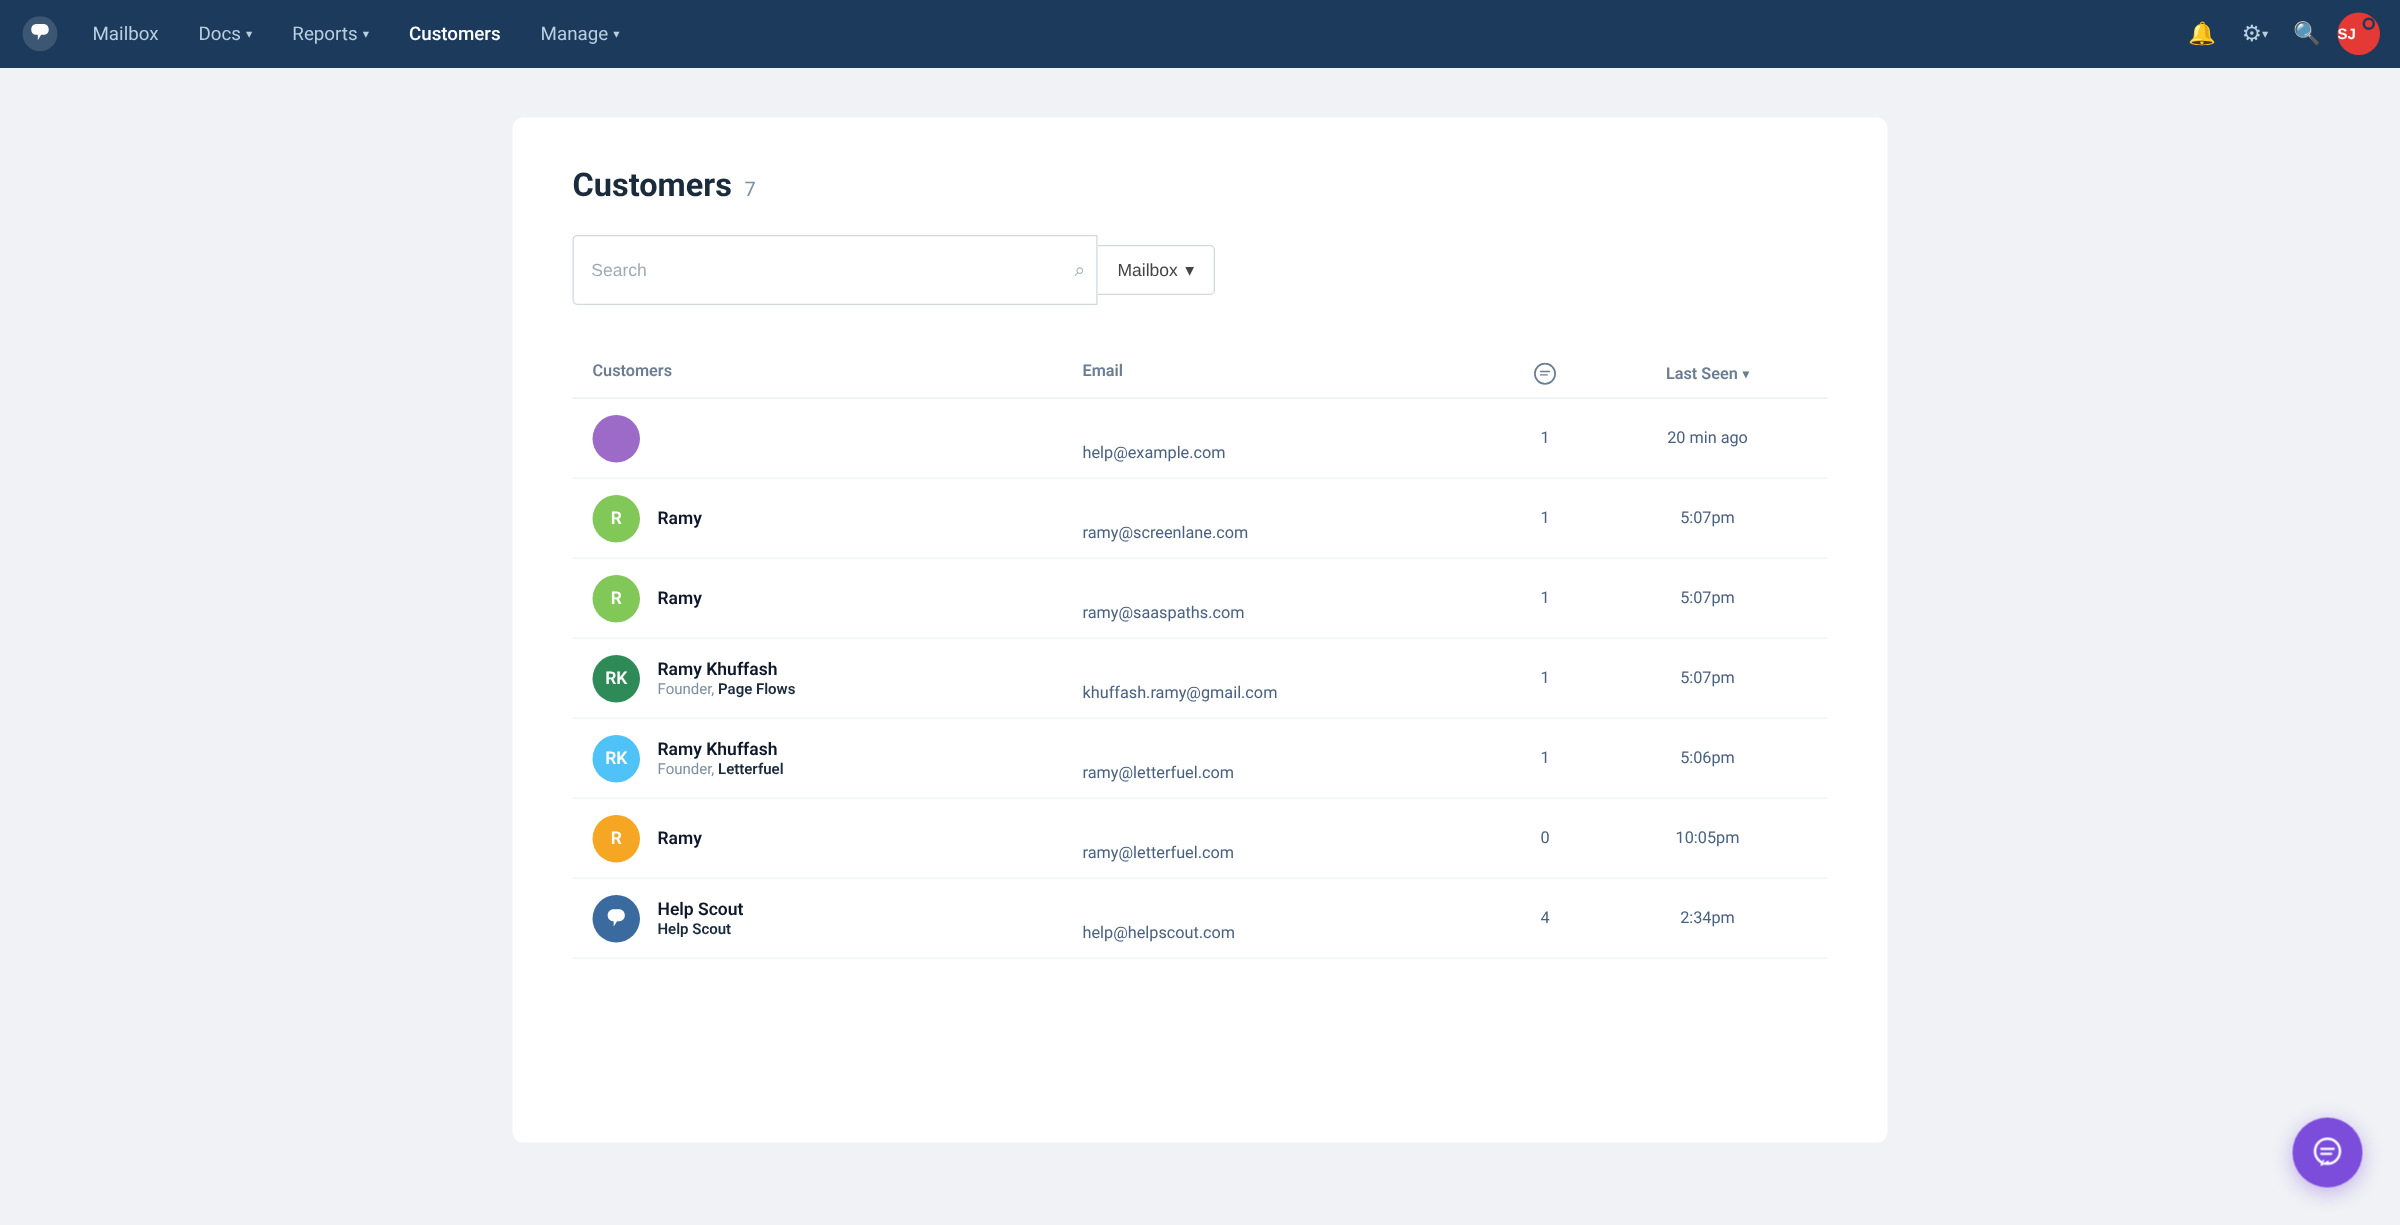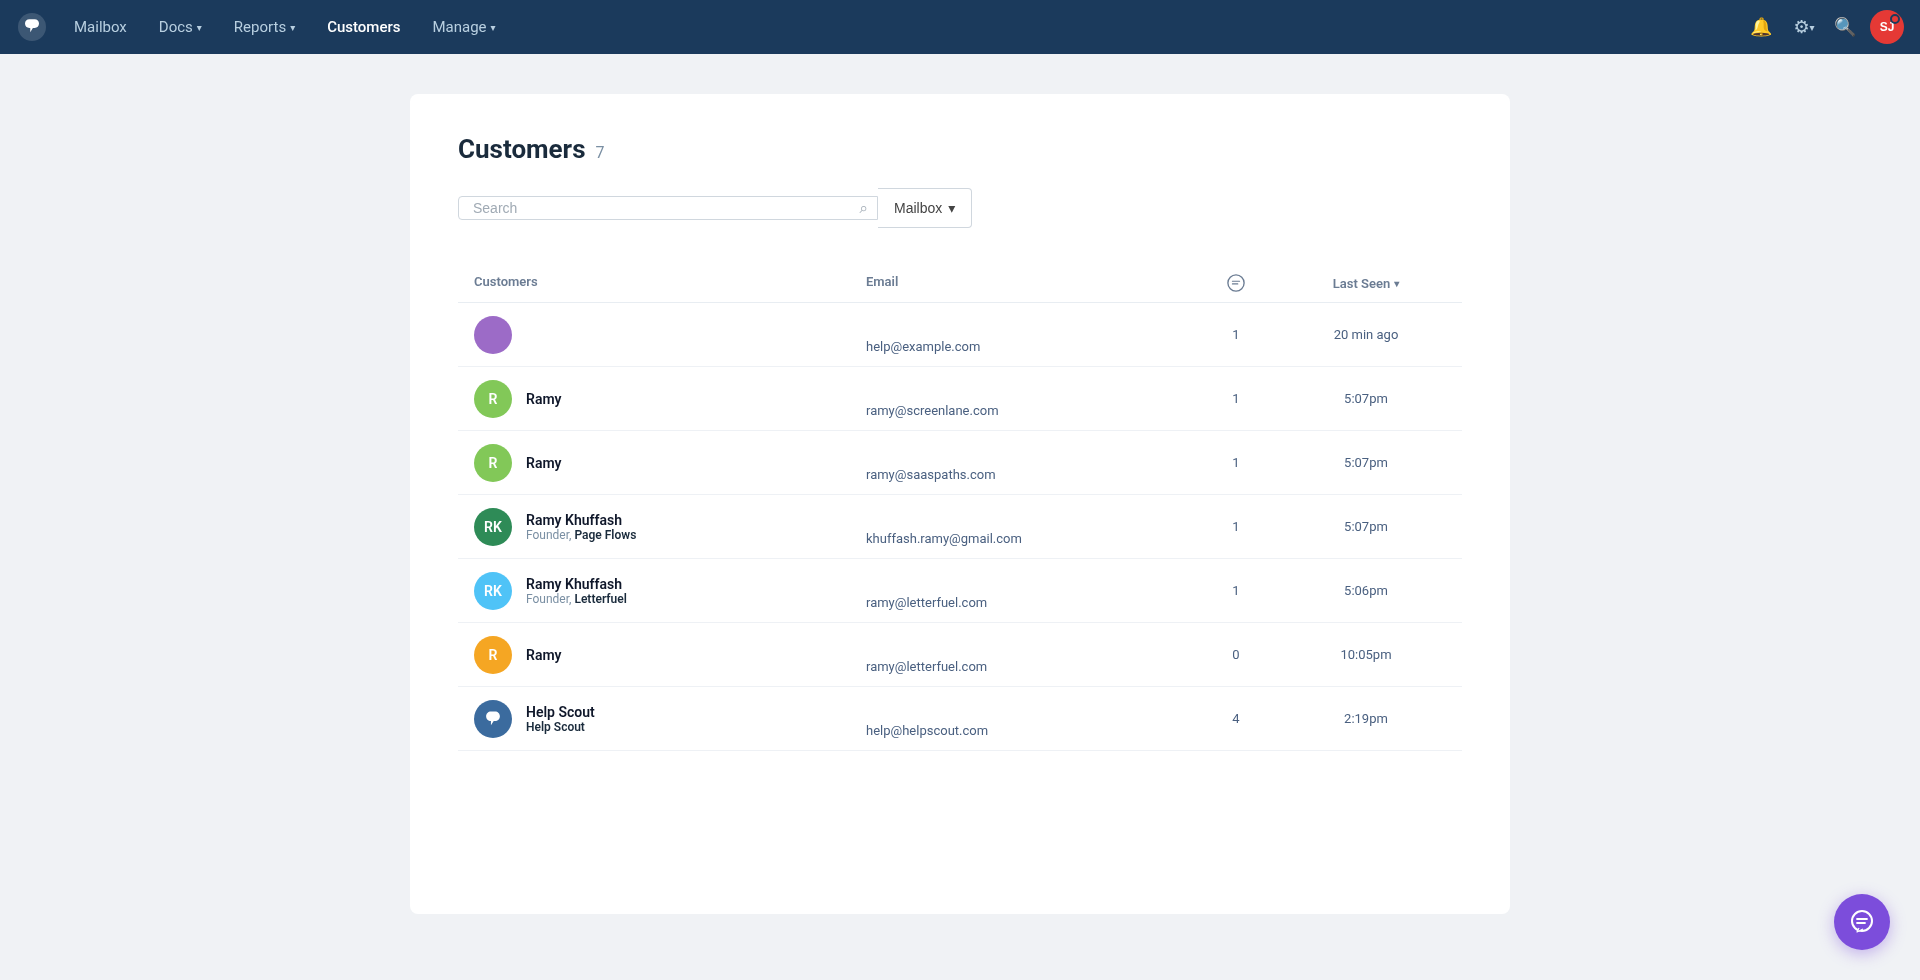--- a/index.html
+++ b/index.html
@@ -55,21 +55,21 @@
       border-radius: 50%;
       border: 2px solid #1b3a5c;
     }
     .avatar-btn {
       width: 34px; height: 34px;
       border-radius: 50%;
       background: #e53935;
       color: #fff;
       font-size: 12px;
       font-weight: 600;
-      display: flex; align-items: center; justify-content: center;
+      display: flex; align-items: center; justify-content: flex-start;
       cursor: pointer;
       border: none;
       position: relative;
     }
 
     
     .main-content {
       margin-top: 54px;
       padding: 40px 0;
       display: flex;
@@ -107,21 +107,21 @@
       display: flex;
       align-items: center;
       margin-bottom: 36px;
     }
     .search-wrapper {
       position: relative;
       width: 420px;
     }
     .search-input {
       width: 100%;
-      height: 24px;
+      height: 56px;
       border: 1px solid #d0d7de;
       border-radius: 4px 0 0 4px;
       padding: 0 40px 0 14px;
       font-size: 14px;
       color: #0f172a;
       outline: none;
       background: #fff;
     }
     .search-input::placeholder { color: #a0aab4; }
     .search-icon-btn {
@@ -379,21 +379,21 @@
       <path d="M6 12 C6 8 9 5 13 5 L19 5 C23 5 26 8 26 12 C26 16 23 19 19 19 L17 19 L13 25 L13 19 L13 19 C9 19 6 16 6 12Z" fill="#fff"></path>
     </svg>
             </div>
       <div class="customer-info">
         <span class="customer-name">Help Scout</span>
         <span class="customer-sub"><strong>Help Scout</strong></span>
       </div>
     </div>
     <div class="email-cell">help@helpscout.com</div>
     <div class="count-cell">4</div>
-    <div class="lastseen-cell">2:19pm</div>
+    <div class="lastseen-cell">2:34pm</div>
   </div>
       </div>
 
   </div>
 </div>
 
 <button class="chat-fab">
   <svg width="26" height="26" viewBox="0 0 26 26" fill="none">
     <circle cx="13" cy="12" r="10" stroke="#fff" stroke-width="2"></circle>
     <path d="M8 10 Q13 10 18 10 M8 14 Q12 14 16 14" stroke="#fff" stroke-width="1.8" stroke-linecap="round"></path>

